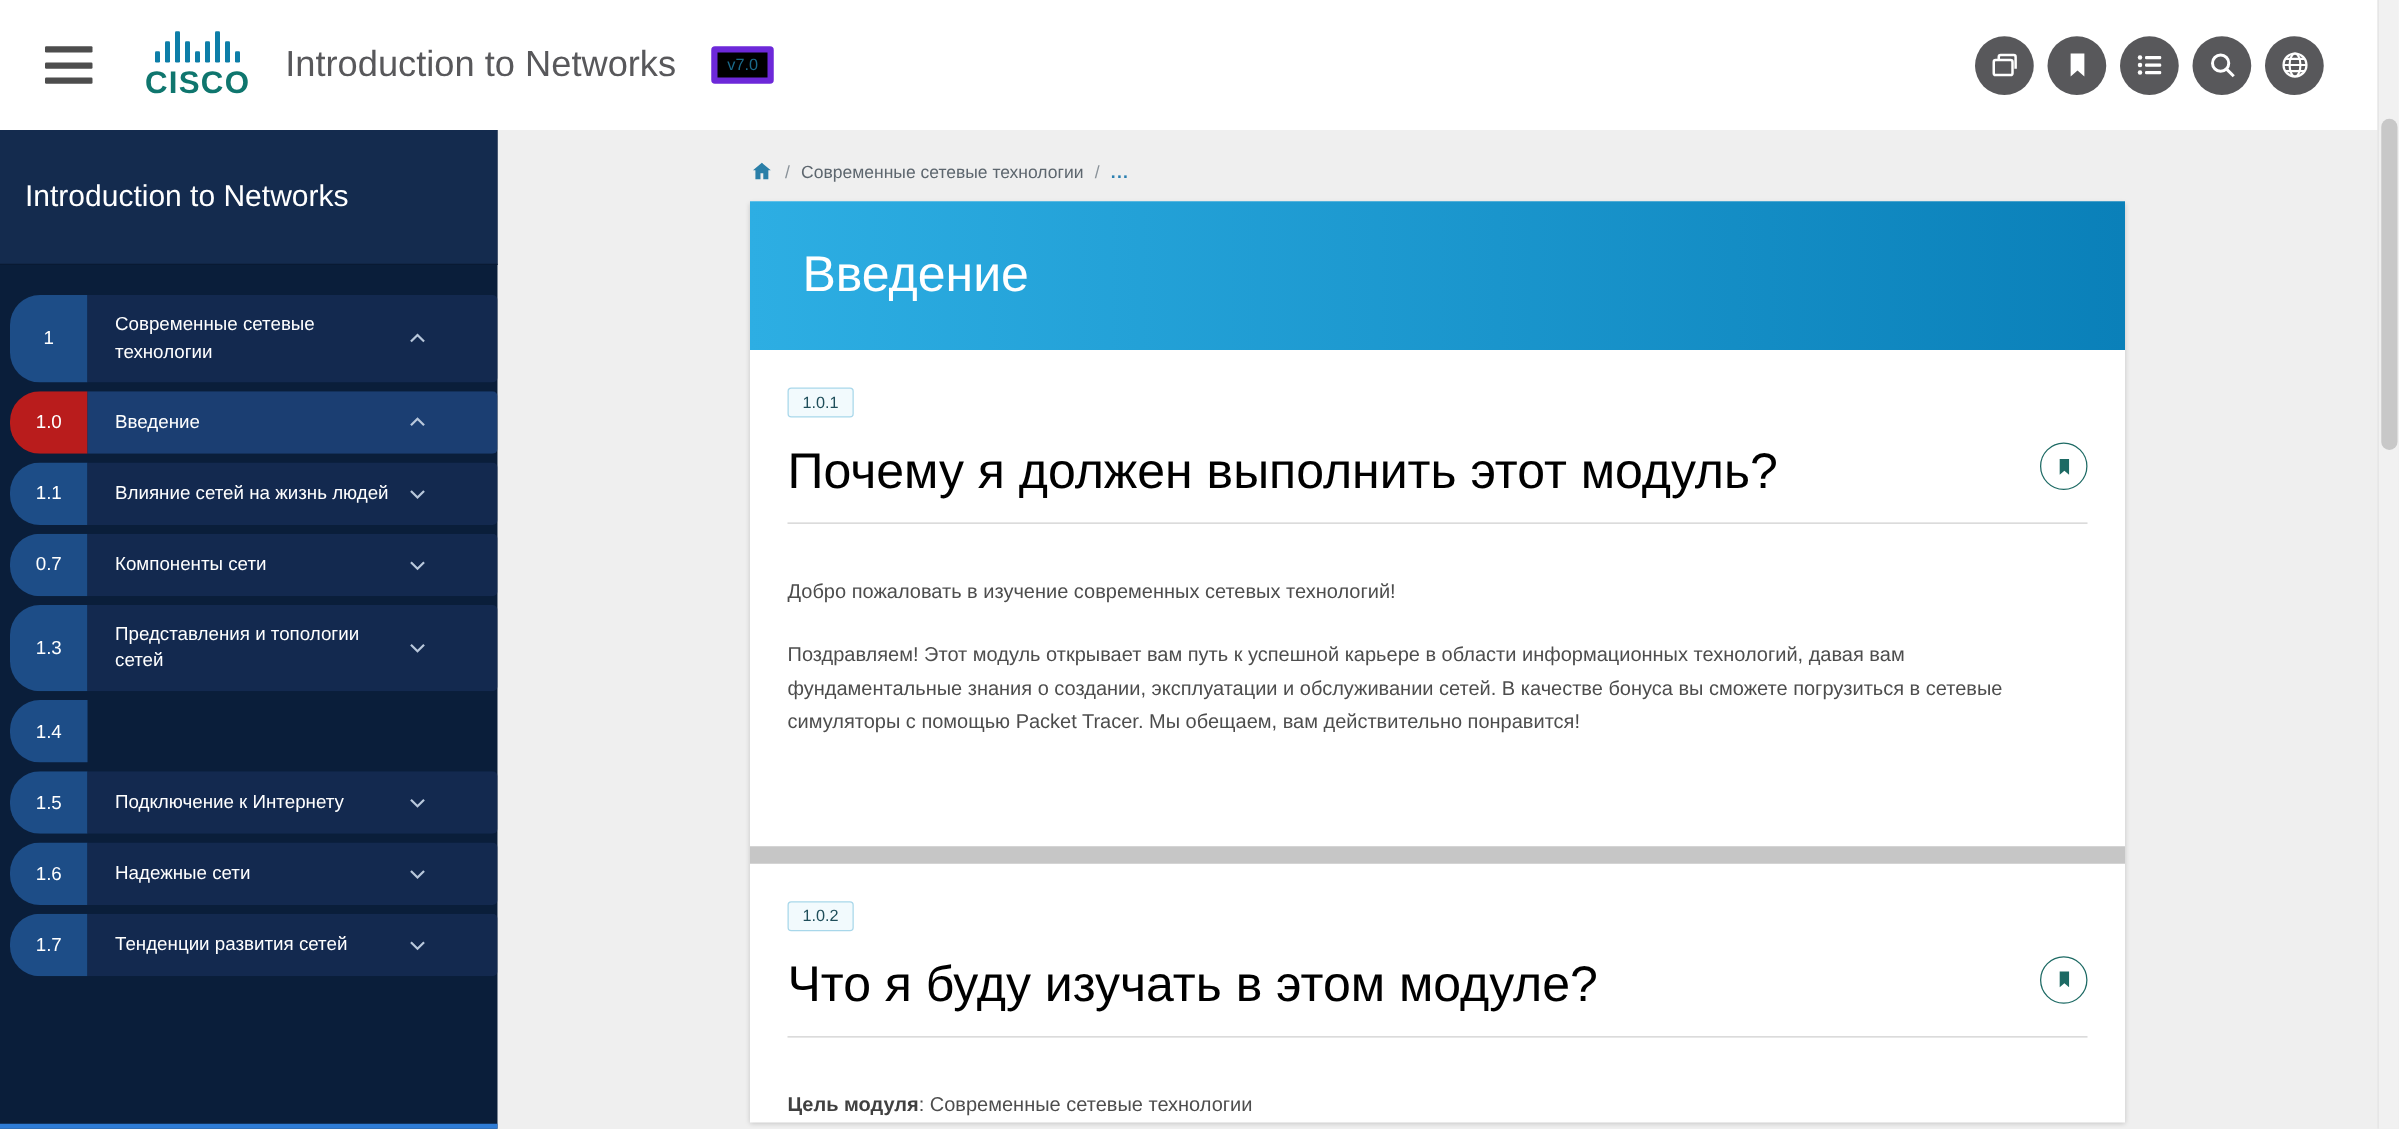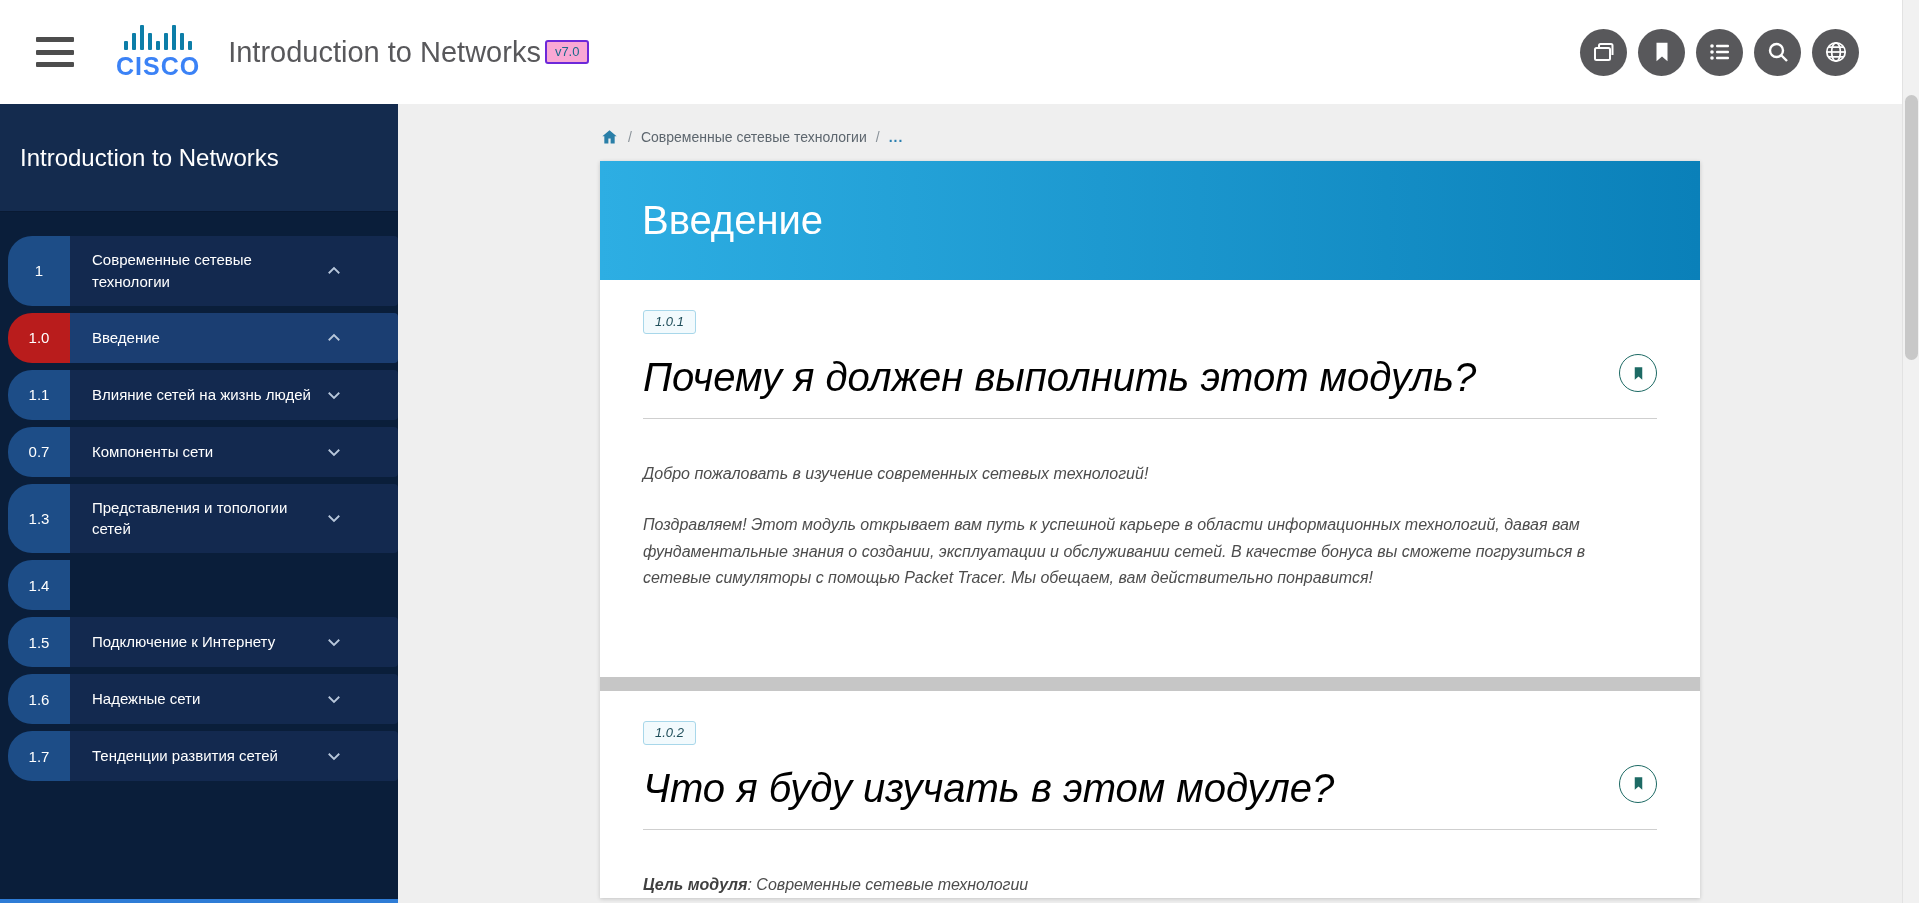--- a/index.html
+++ b/index.html
@@ -8,24 +8,24 @@
 
   
   .topbar { position:absolute; top:0; left:0; width:1919px; height:104px;
     background:#ffffff; display:flex; align-items:center; z-index:30; }
   .hamburger { width:40px; height:30px; margin-left:36px; display:flex; flex-direction:column;
     justify-content:space-between; cursor:pointer; }
   .hamburger span { display:block; width:38px; height:5px; background:#4d4d4d; border-radius:1px; }
   .logo { margin-left:40px; display:flex; flex-direction:column; align-items:center; }
   .logo-bars { display:flex; align-items:flex-end; gap:4px; height:26px; }
   .logo-bars i { display:block; width:4px; background:#0d7ea8; border-radius:1px; }
-  .logo-text { color:#3b82f6; font-weight:bold; font-size:25px; letter-spacing:1px; margin-top:2px; }
+  .logo-text { color:#0f766e; font-weight:bold; font-size:25px; letter-spacing:1px; margin-top:2px; }
   .app-title { margin-left:28px; font-size:29px; color:#58585b; font-weight:400; }
-  .ver-badge { margin-left:4px; font-size:13px; color:#1b6a8a; background:#f9a8d4;
-    border:2px solid #6d28d9; border-radius:3px; padding:2px 8px 3px; }
+  .ver-badge { margin-left:28px; font-size:13px; color:#1b6a8a; background:#000000;
+    border:5px solid #6d28d9; border-radius:3px; padding:2px 8px 3px; }
   .top-icons { margin-left:auto; margin-right:60px; display:flex; gap:11px; }
   .icon-btn { width:47px; height:47px; border-radius:50%; background:#58585b; border:none;
     display:flex; align-items:center; justify-content:center; cursor:pointer; }
   .icon-btn svg { display:block; }
 
   
   .sidebar { position:absolute; top:104px; left:0; width:398px; height:799px;
     background:#0a1e3a; z-index:20; }
   .sidebar-head { height:108px; background:#142b4e; display:flex; align-items:center;
     padding-left:20px; border-bottom:1px solid #081souffle graphic0; border-bottom:1px solid #091a33; }
@@ -53,21 +53,21 @@
   .breadcrumb .sep { color:#8a9299; }
   .breadcrumb .dots { color:#2a7fb0; font-weight:bold; letter-spacing:1px; cursor:pointer; }
   .crumb-link { cursor:pointer; }
 
   .card { width:1100px; margin:15px auto 0; background:#ffffff;
     box-shadow:0 1px 4px rgba(0,0,0,.18); }
   .banner { height:119px; background:linear-gradient(to right,#2daee3,#0a80b9);
     display:flex; align-items:center; padding-left:42px; }
   .banner h2 { color:#ffffff; font-size:40px; font-weight:400; }
 
-  .section { padding:30px 43px 0;font-style:italic; }
+  .section { padding:30px 30px 0; }
   .sec-badge { display:inline-block; font-size:13px; color:#1f4e5a; background:#f2fafd;
     border:1px solid #a8d7ea; border-radius:3px; padding:3px 11px 4px; margin-bottom:18px; }
   .sec-head { display:flex; align-items:flex-start; justify-content:space-between; }
   .sec-head h3 { font-size:40px; font-weight:400; color:#000000; line-height:1.25;text-align:right; }
   .bm-btn { width:38px; height:38px; border-radius:50%; background:#fff; flex-shrink:0;
     border:1.5px solid #1d6a64; display:flex; align-items:center; justify-content:center;
     cursor:pointer; margin-left:20px; margin-top:2px; }
   .rule { border:none; border-top:1px solid #cfcfcf; margin:16px 0 0; }
   .sec-text { padding-top:42px; }
   .sec-text p { font-size:16px; color:#4d4d4d; line-height:1.65; margin-bottom:25px; max-width:1010px; }

